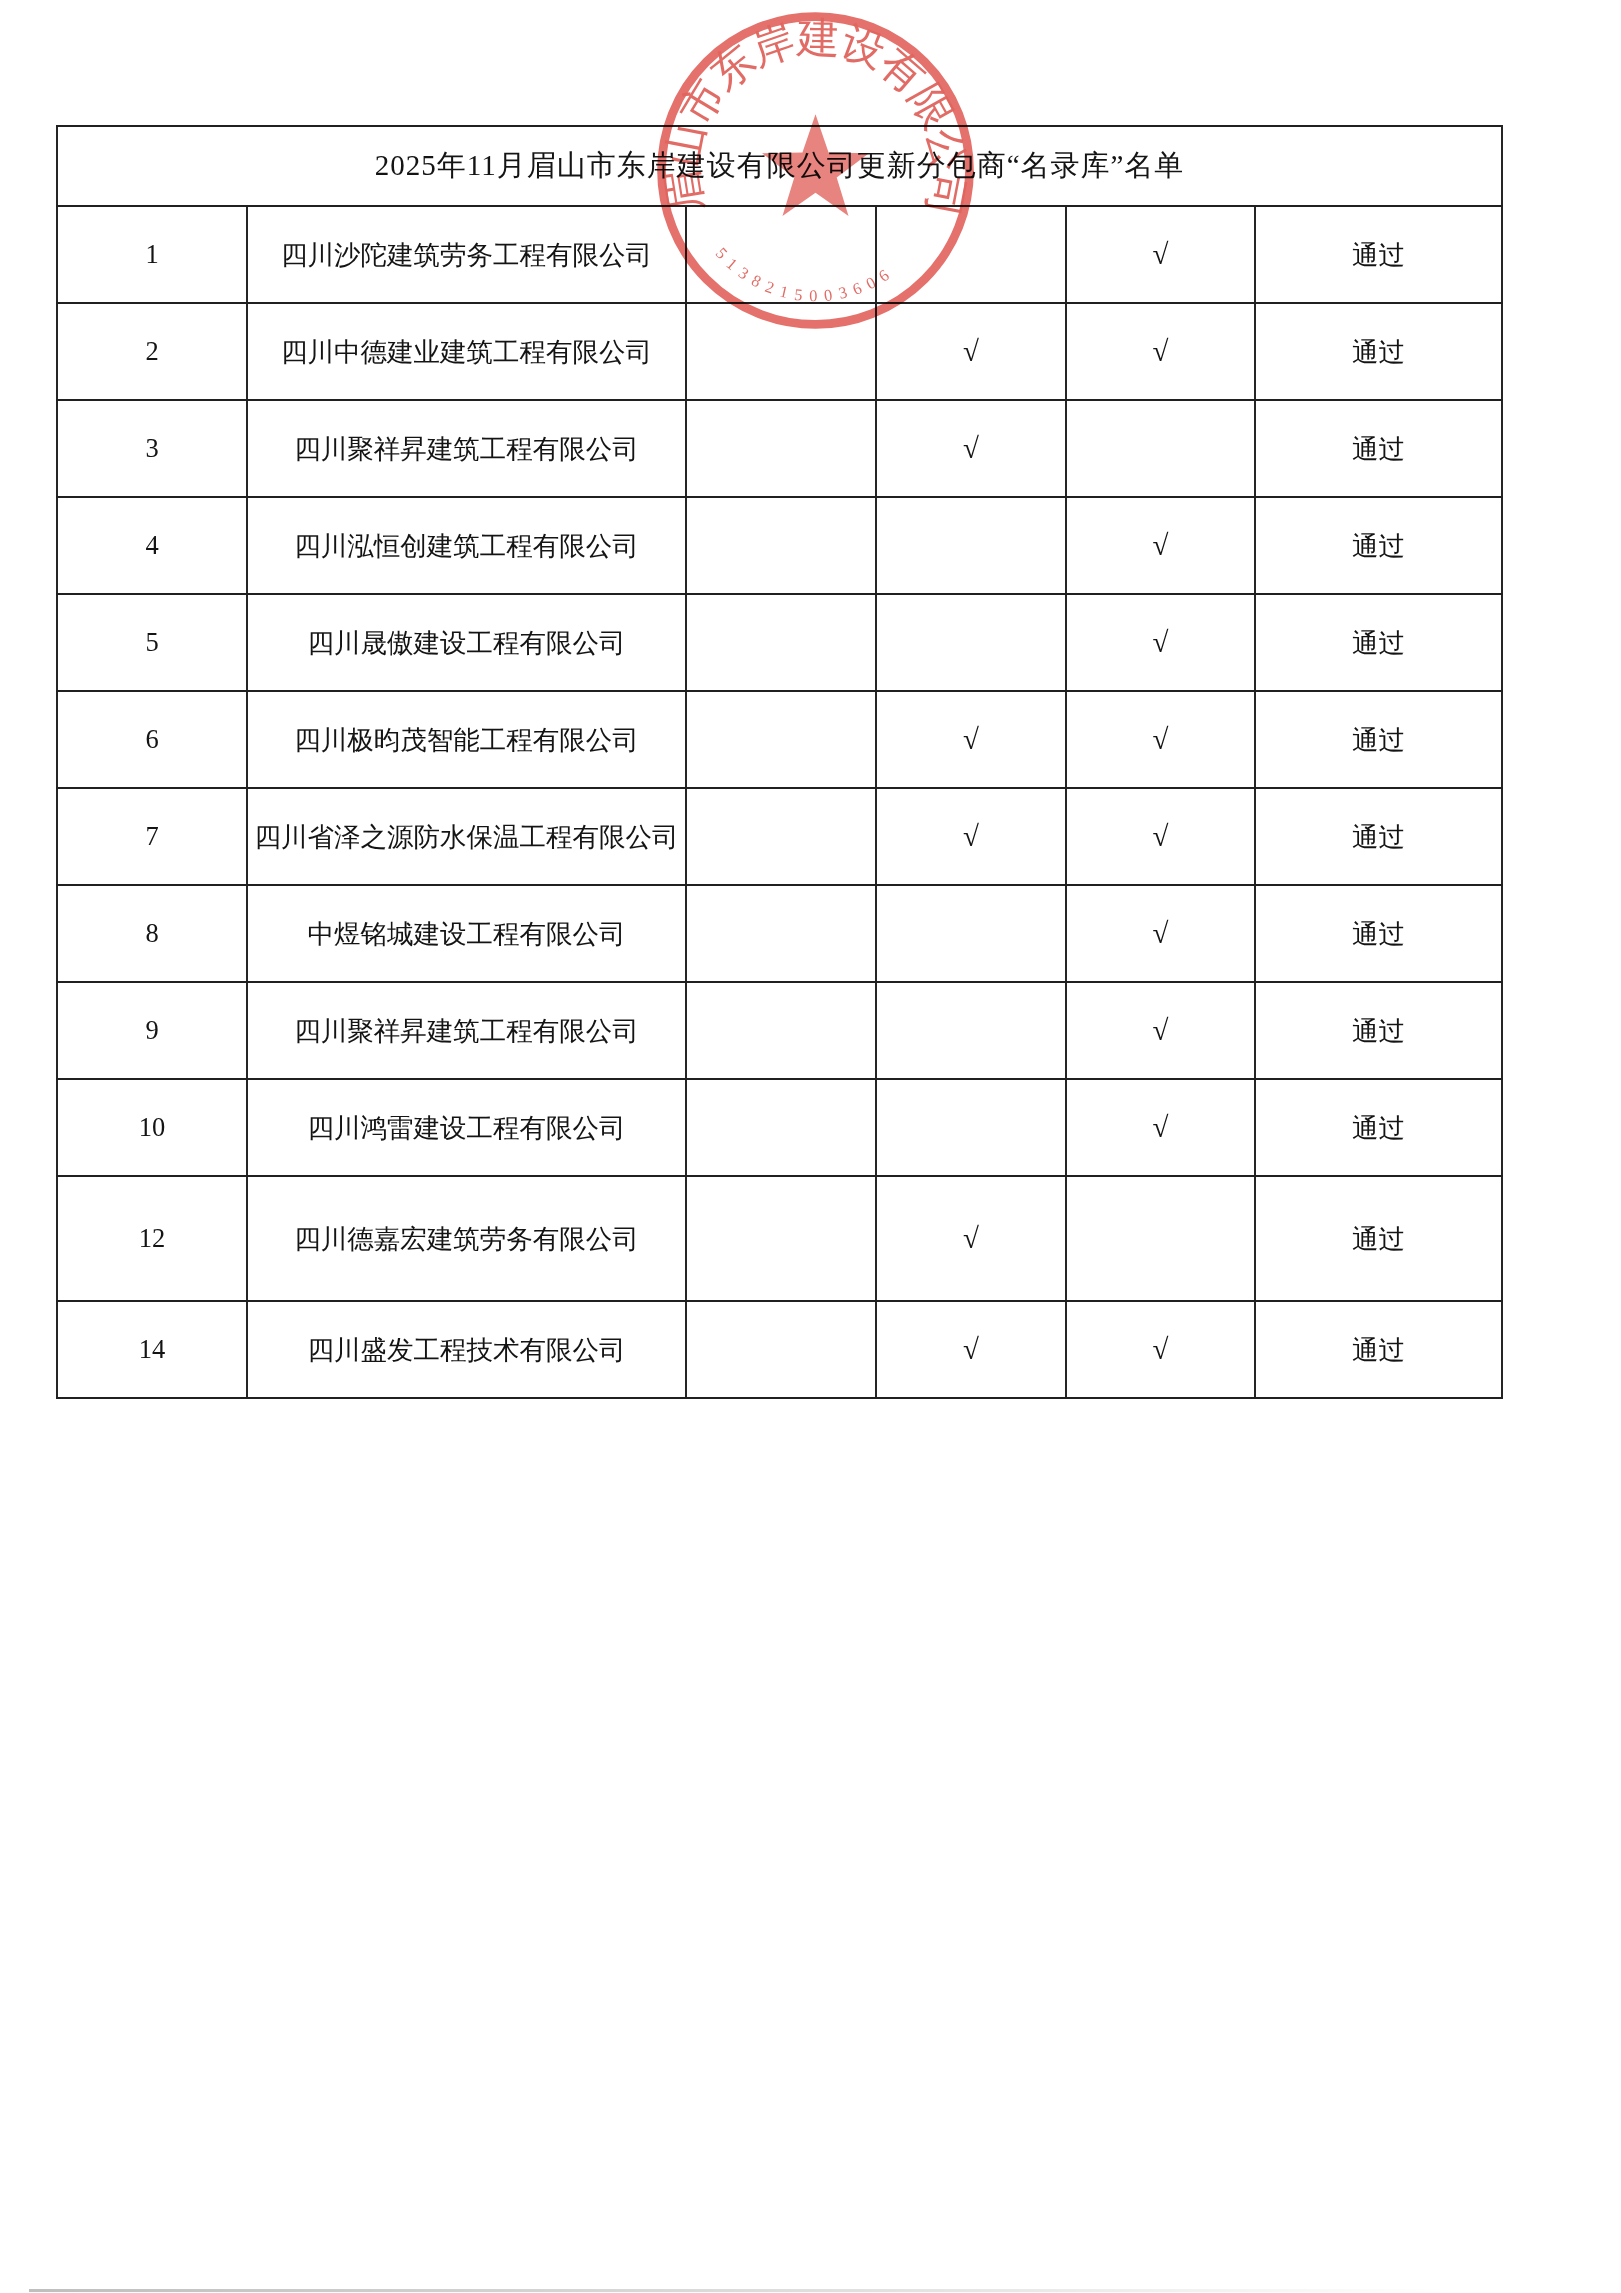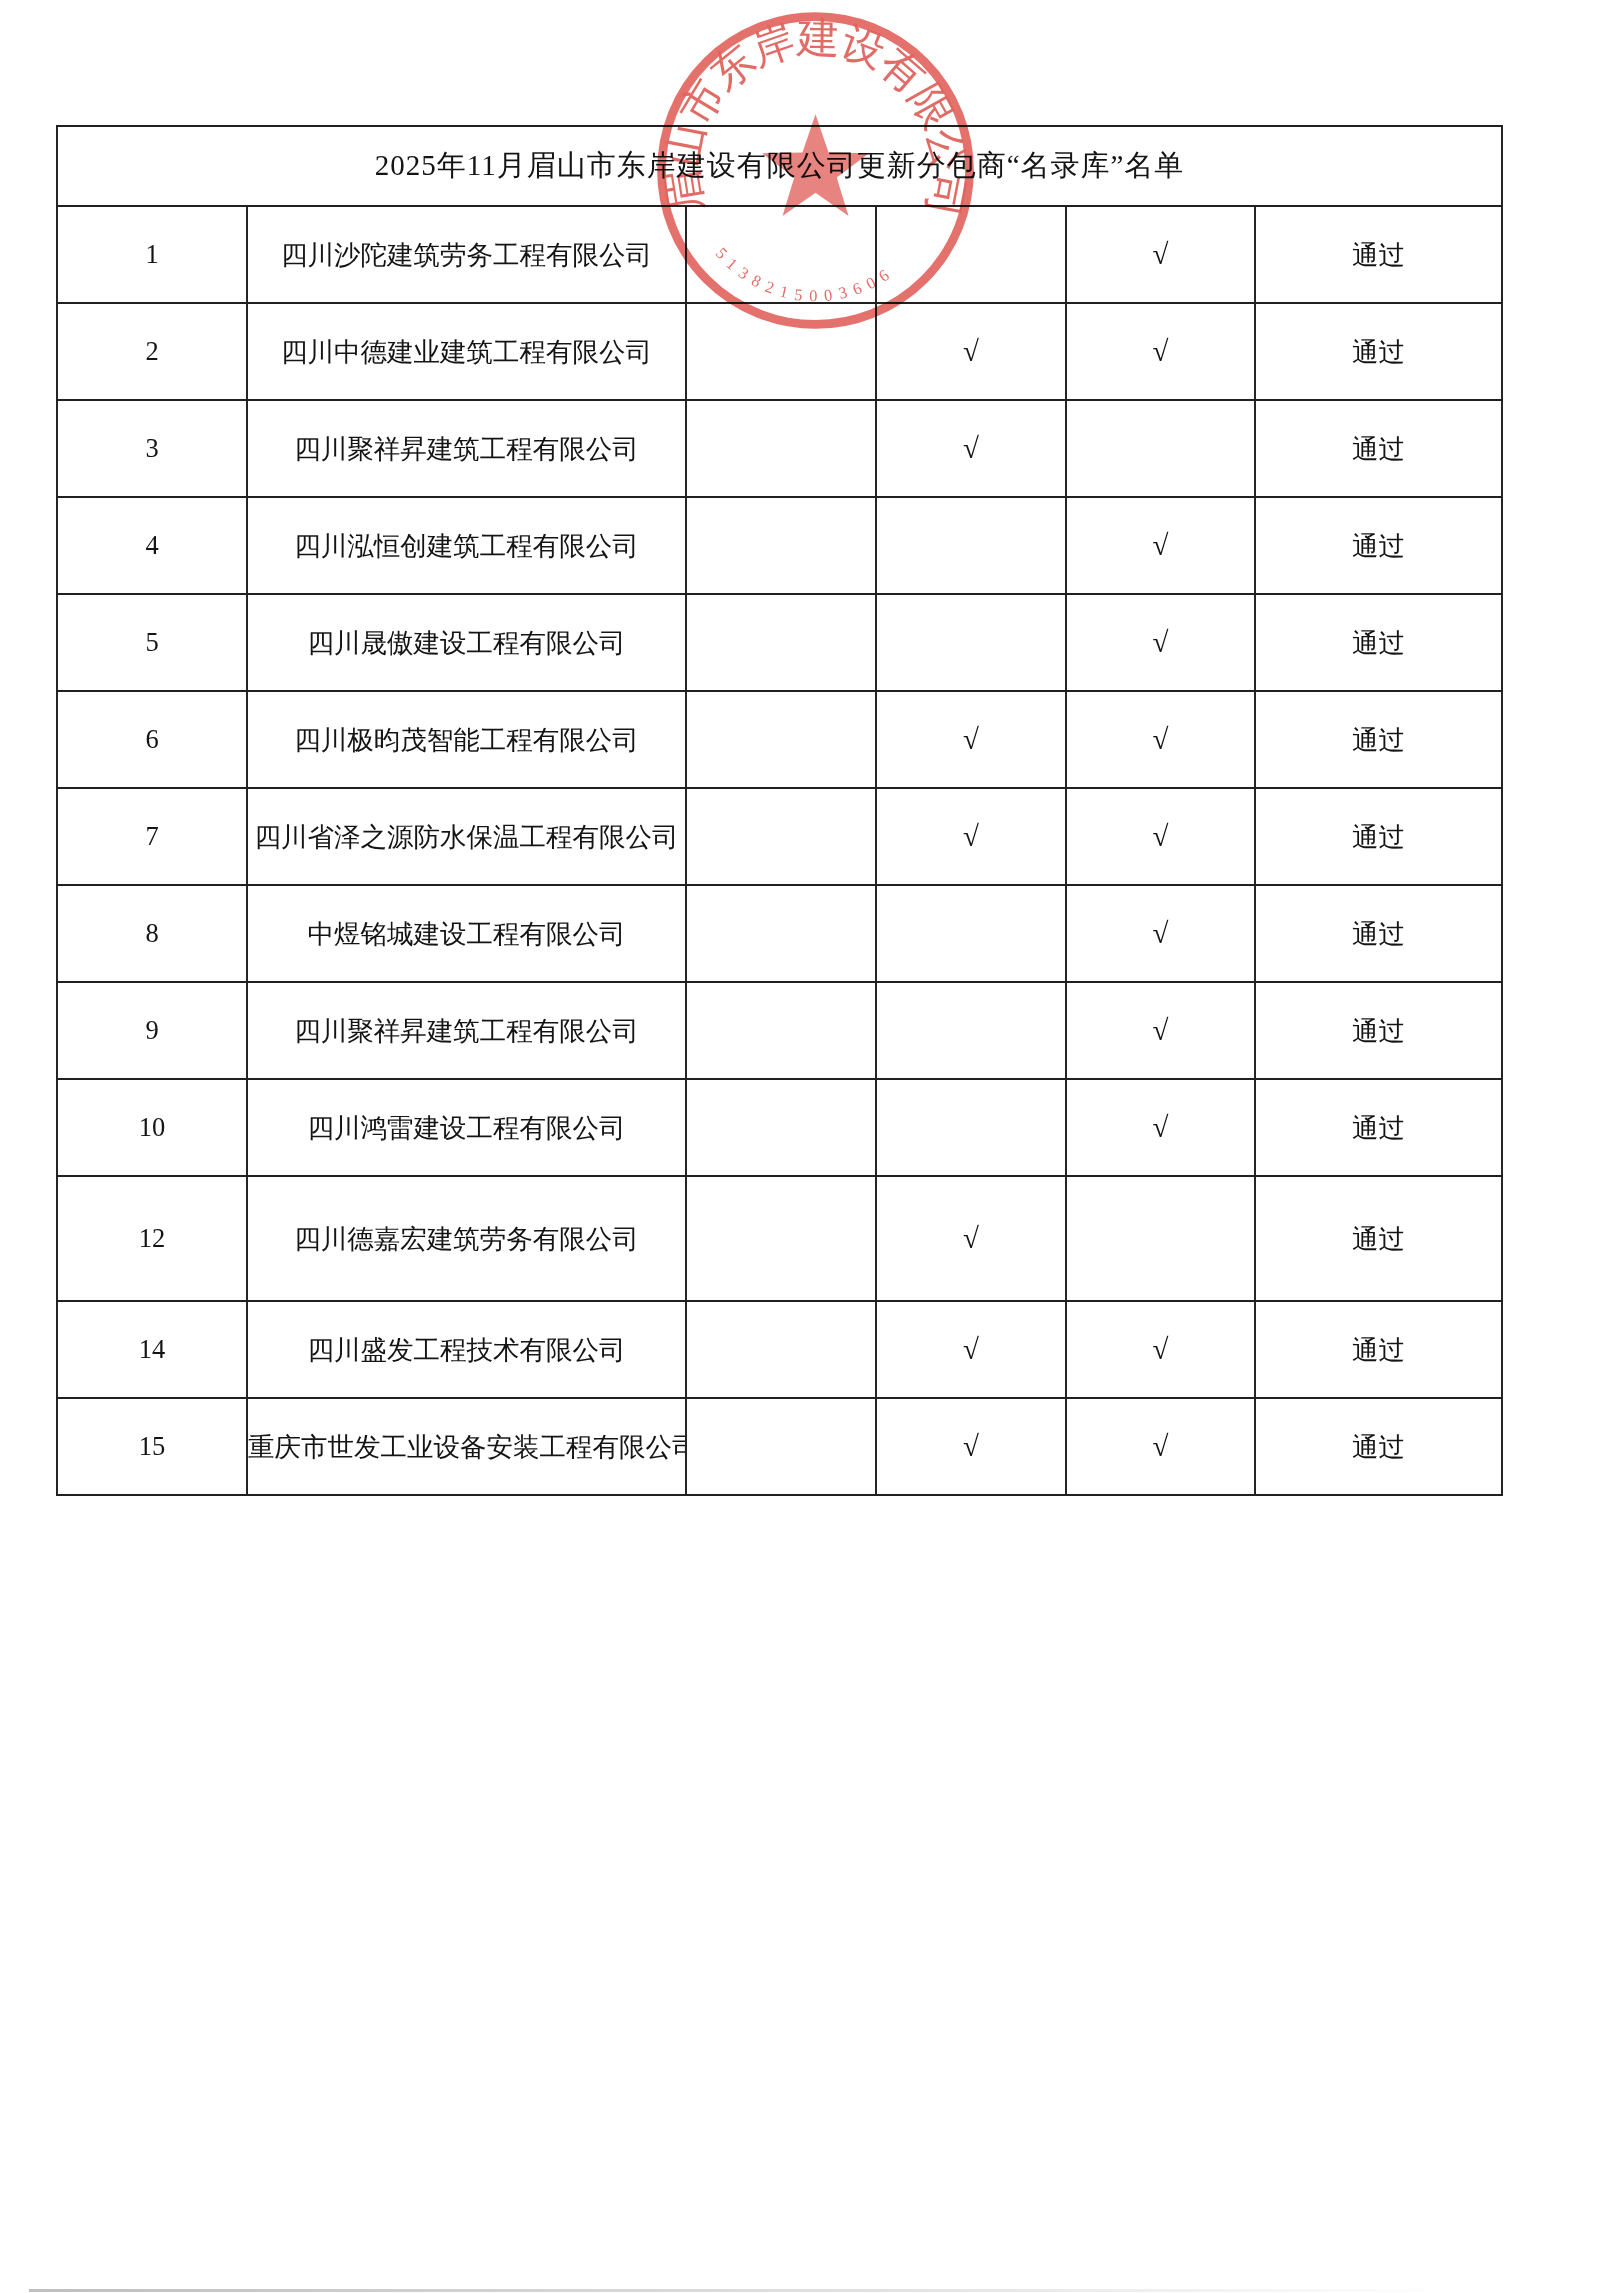--- a/index.html
+++ b/index.html
@@ -144,28 +144,20 @@
     <td>通过</td>
   </tr>
       <tr class="data-row">
     <td>14</td>
     <td>四川盛发工程技术有限公司</td>
     <td class="check-cell"></td>
     <td class="check-cell">√</td>
     <td class="check-cell">√</td>
     <td>通过</td>
   </tr>
-      <tr class="data-row">
-    <td>15</td>
-    <td>重庆市世发工业设备安装工程有限公司</td>
-    <td class="check-cell"></td>
-    <td class="check-cell">√</td>
-    <td class="check-cell">√</td>
-    <td>通过</td>
-  </tr>
     </tbody>
 </table>
 
 <svg class="seal" viewBox="0 0 344 348">
   <defs>
     <path id="sealTopArc" d="M 57.3 215.7 A 122 122 0 1 1 286.7 215.7" fill="none"></path>
     <path id="sealNumArc" d="M 65.6 257.1 A 135 135 0 0 0 278.4 257.1" fill="none"></path>
   </defs>
   <circle cx="172" cy="174" r="159" fill="none" stroke="#dd4f48" stroke-width="9" opacity="0.92"></circle>
   <path d="M172,116 L185.5,155.4 L227.2,156.1 L193.9,181.1 L206.1,220.9 L172,197 L137.9,220.9 L150.1,181.1 L116.8,156.1 L158.5,155.4 Z" fill="#dd4f48" opacity="0.8"></path>

